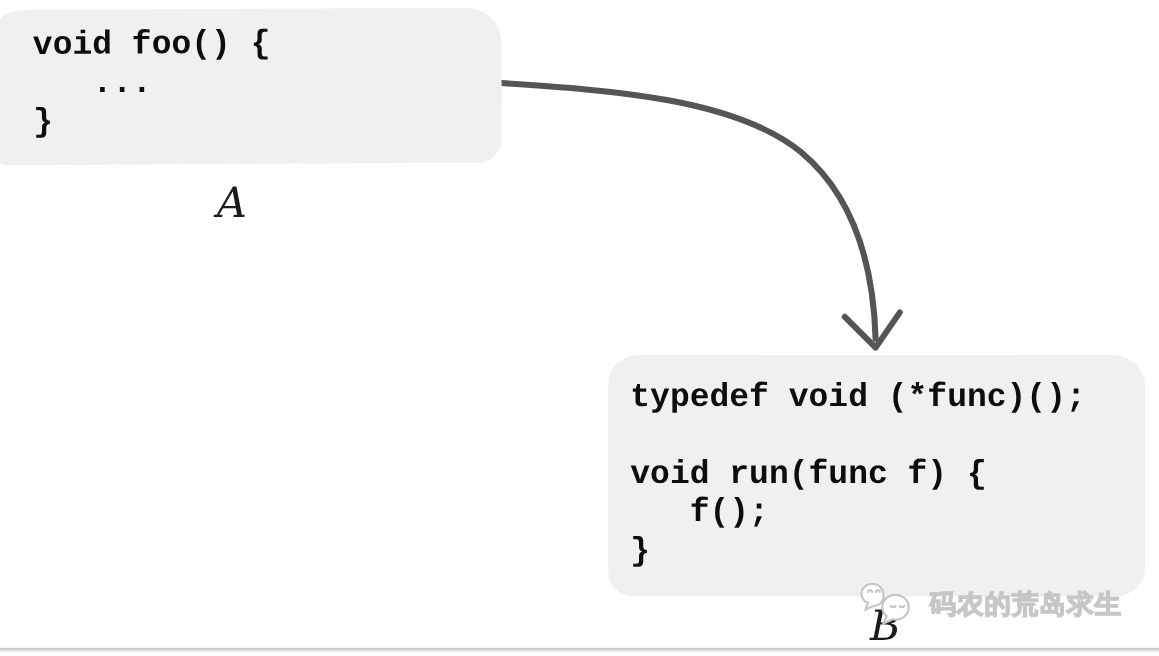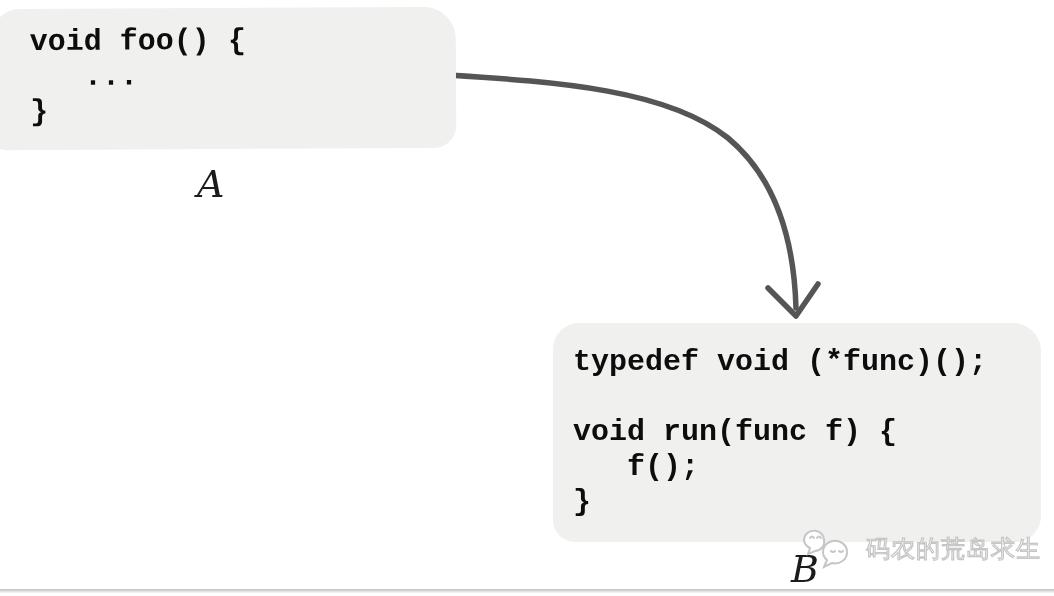--- a/index.html
+++ b/index.html
@@ -58,25 +58,26 @@
   }
   .label-a { left: 197px; top: 165px; }
   .label-b { left: 791px; top: 550px; }
   .arrow-layer {
     position: absolute;
     inset: 0;
     pointer-events: none;
   }
   .watermark {
     position: absolute;
-    left: 802px;
+    left: 781px;
     top: 528px;
     display: flex;
     align-items: center;
     gap: 8px;
+    font-weight: bold;
   }
   .watermark-text {
     font-size: 24px;
     letter-spacing: 1px;
     color: #ffffff;
     -webkit-text-stroke: 1.2px #c6c6c6;
     text-shadow: 0 0 0 #cccccc;
     font-family: "Liberation Sans", sans-serif;
     white-space: nowrap;
   }

